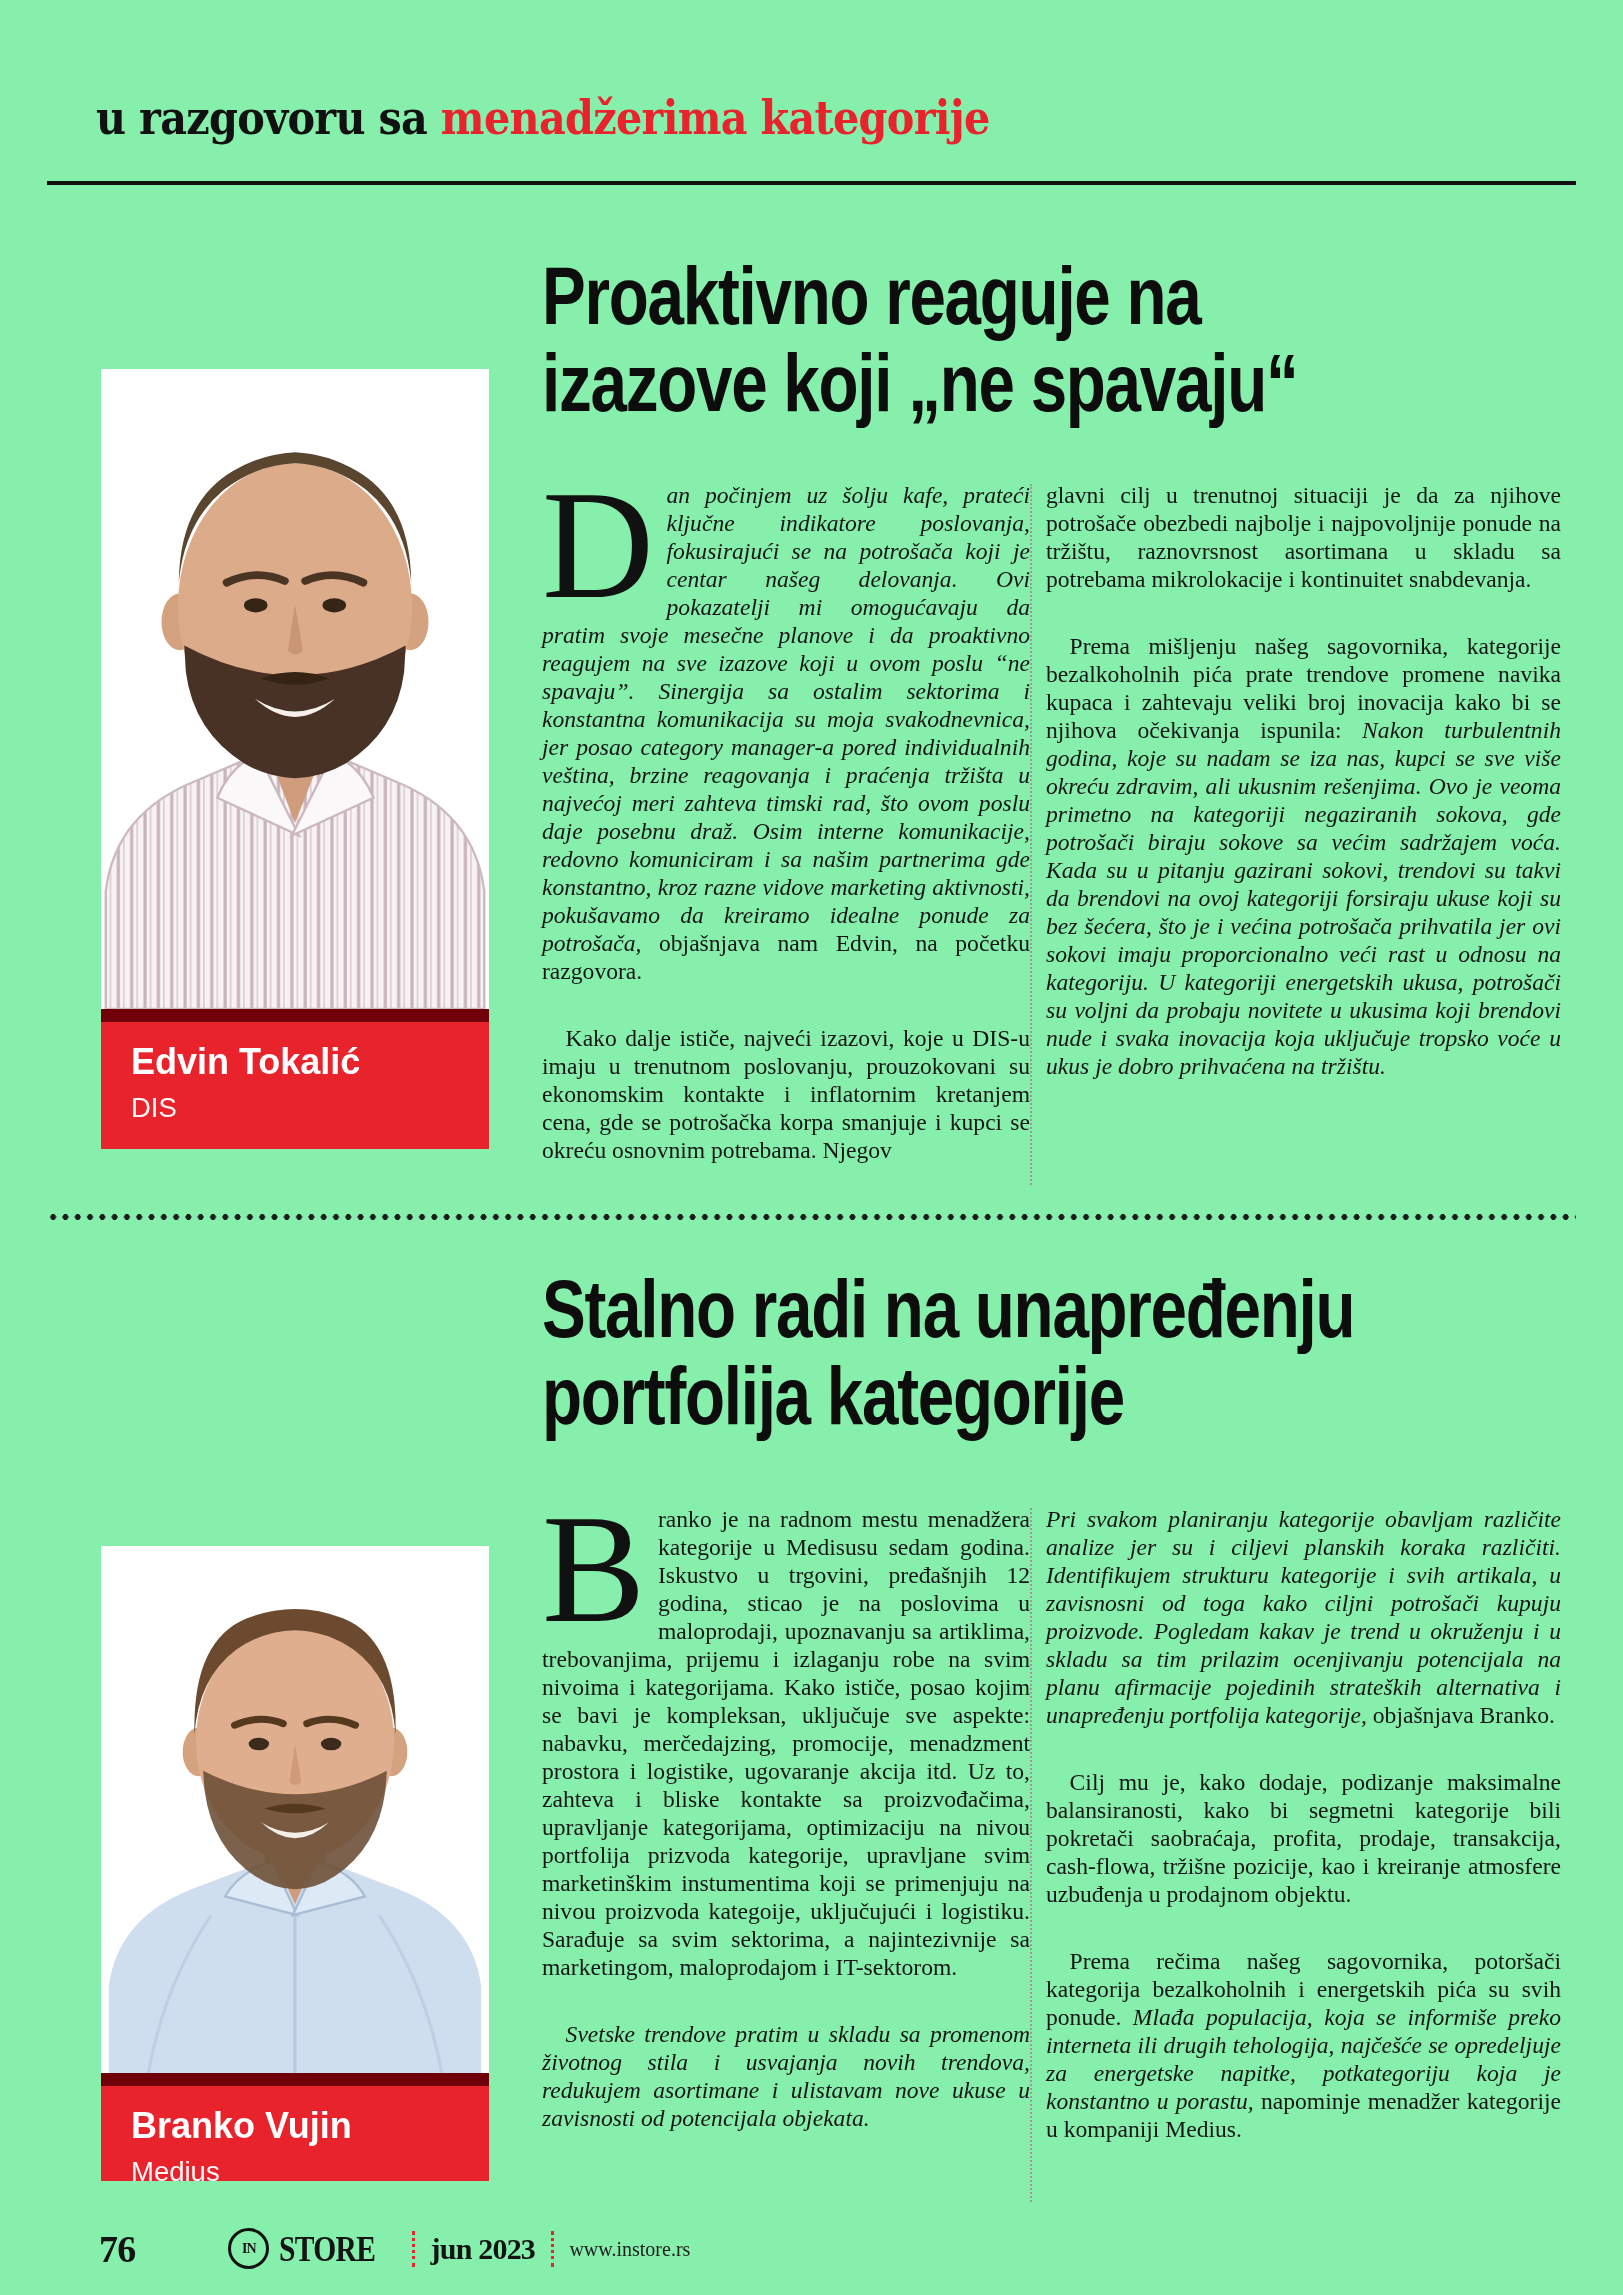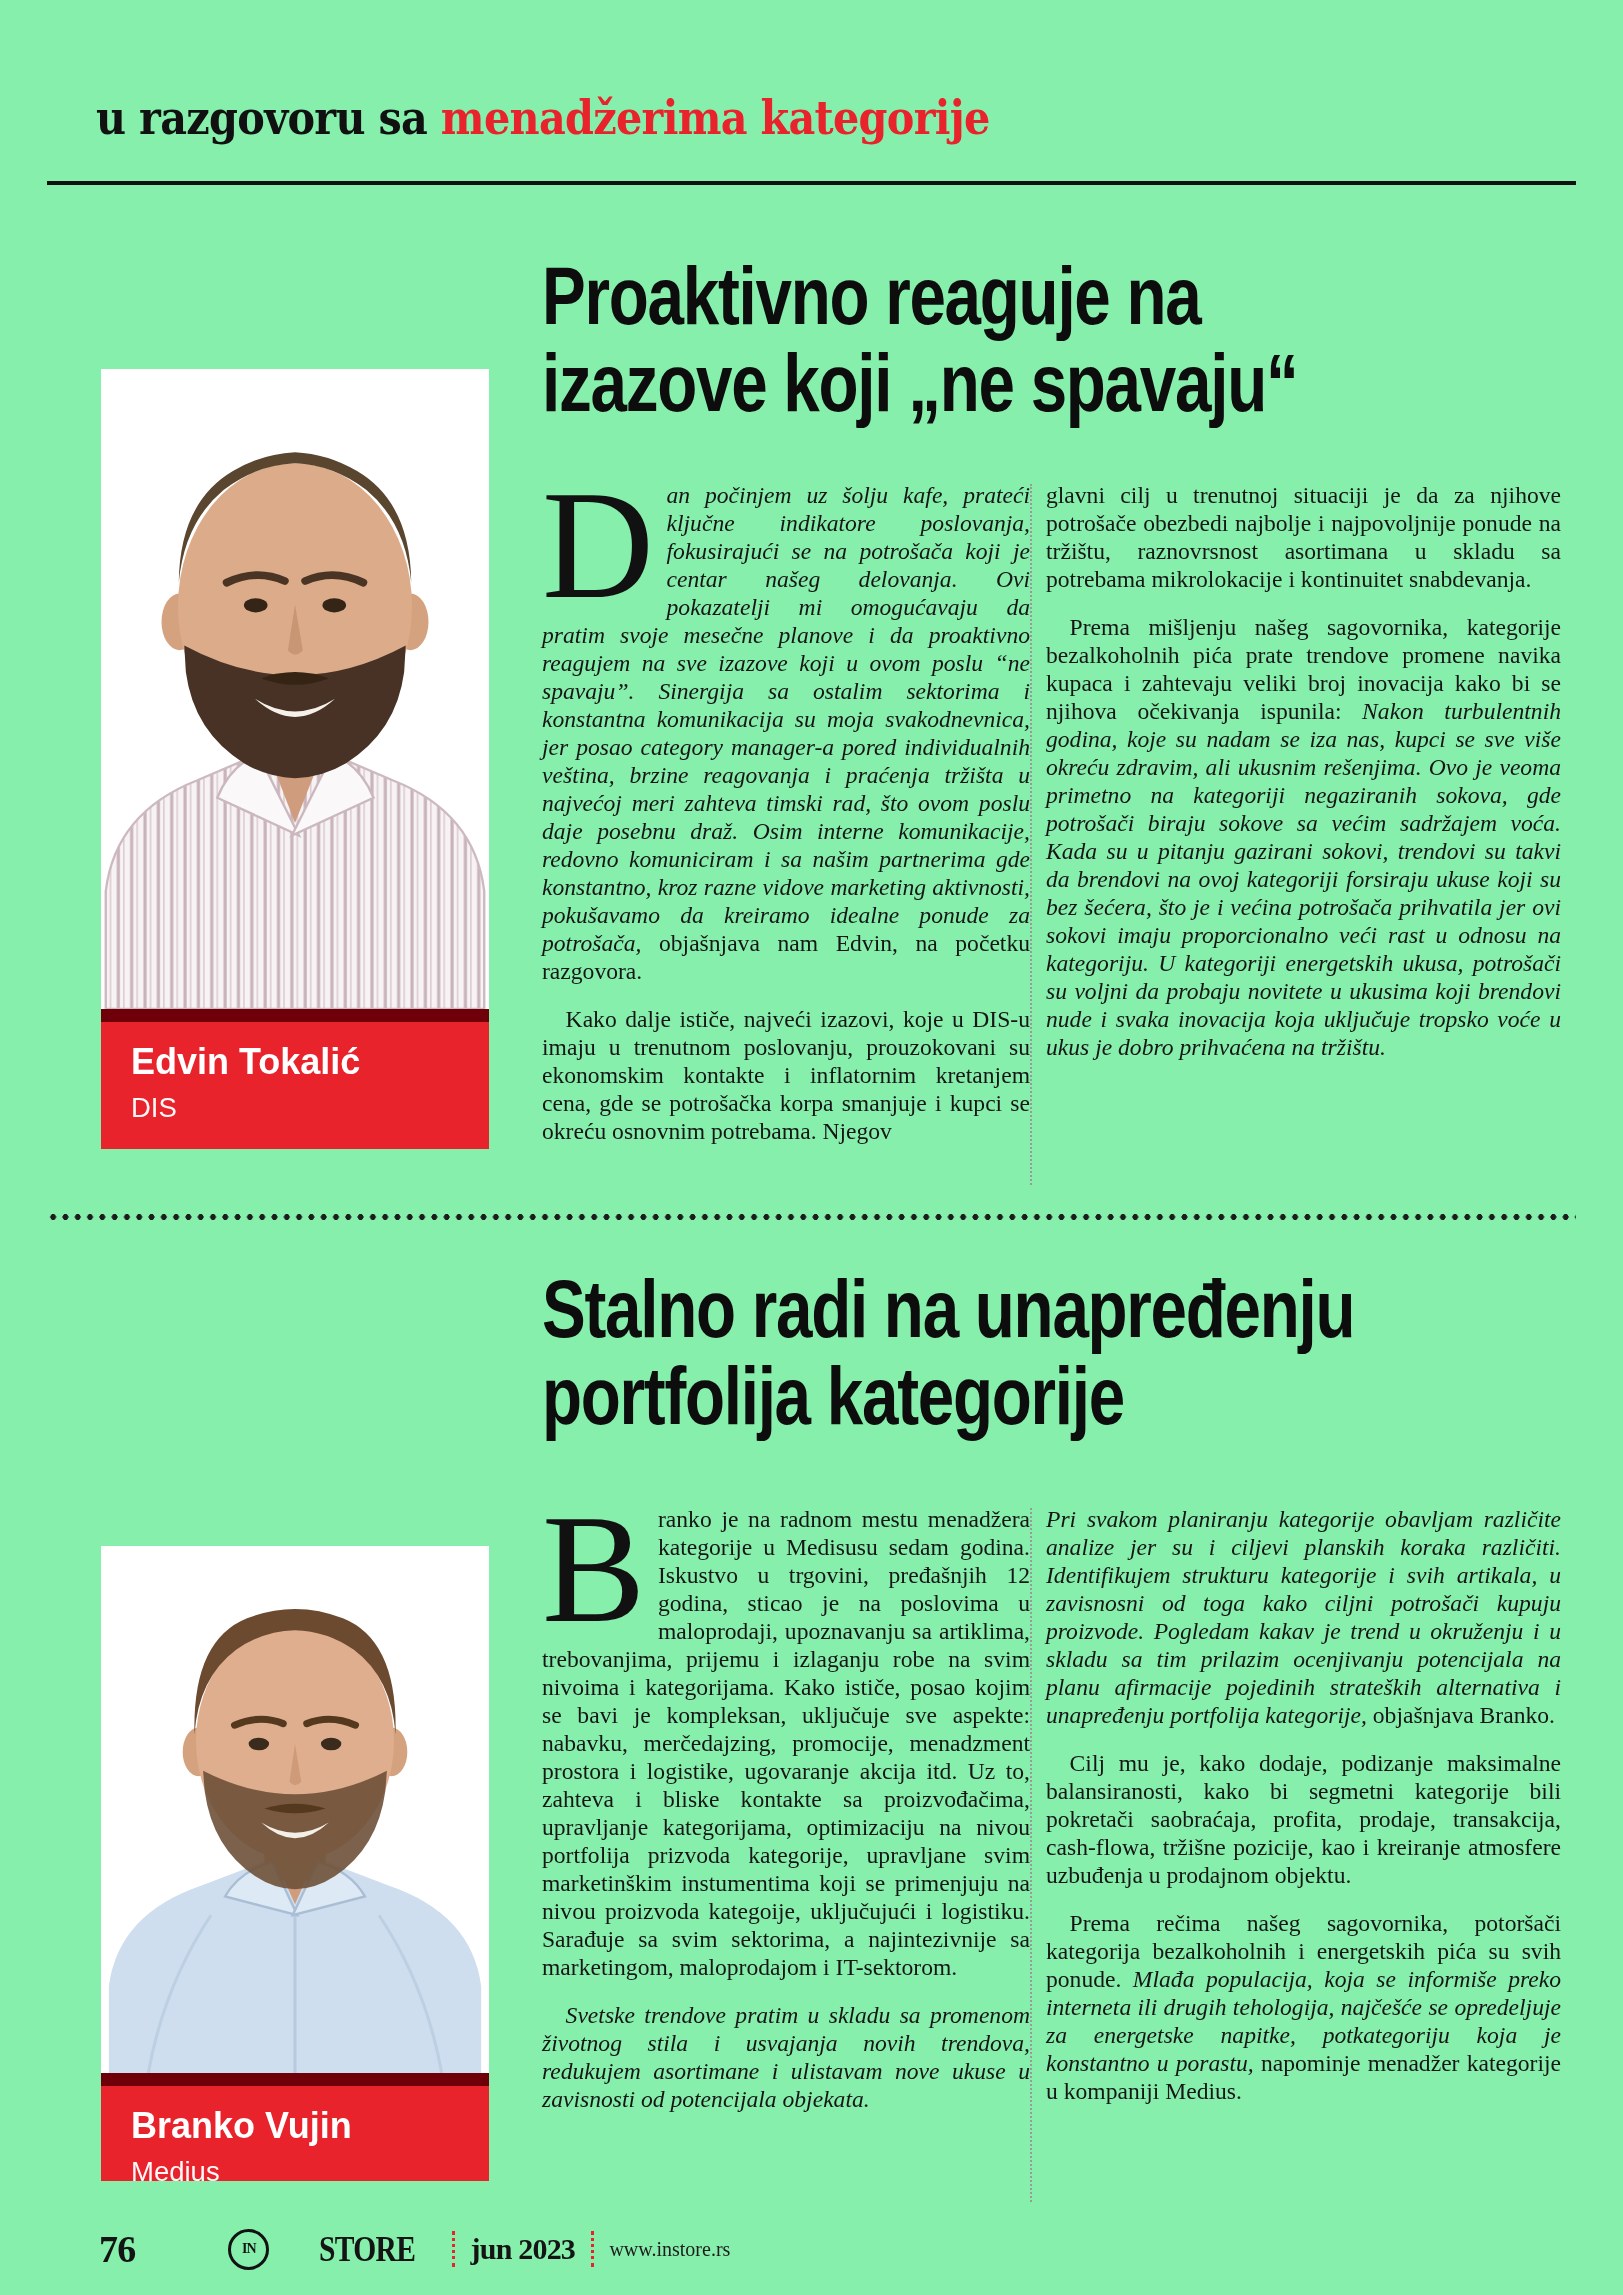--- a/index.html
+++ b/index.html
@@ -33,38 +33,38 @@
   .cap-name{margin:22px 0 0 30px;font-size:36px;font-weight:700;line-height:1;}
   .cap-co{margin:14px 0 0 30px;font-size:27.5px;font-weight:400;line-height:1;opacity:.97;}
 
   
   .col{position:absolute;font-size:23.6px;line-height:28px;text-align:justify;color:#161616;}
   #a1col1{left:542px;top:481px;width:488px;}
   #a1col2{left:1046px;top:481px;width:515px;}
   #a2col1{left:542px;top:1505px;width:488px;}
   #a2col2{left:1046px;top:1505px;width:515px;}
   .body-para{margin:0;}
-  .body-para + .body-para{margin-top:20px;text-indent:23.6px;}
+  .body-para + .body-para{margin-top:39px;text-indent:23.6px;}
   .it{font-style:italic;}
   .dropcap{float:left;font-family:"Liberation Serif",serif;font-size:155px;line-height:0.72;
            padding:9.4px 12.6px 0 0;color:#111;font-style:normal;}
 
   
   .gutter-dots{position:absolute;width:0;border-left:2.4px dotted #9a9a9a;}
   #gutter1{left:1030px;top:484px;height:701px;}
   #gutter2{left:1030px;top:1508px;height:694px;}
   .dot-divider{position:absolute;left:47px;top:1213px;width:1529px;height:7.9px;
                background-image:radial-gradient(circle,#1c1c1c 2.7px,transparent 3.2px);
                background-size:12.3px 7.9px;background-repeat:repeat-x;background-position:0 50%;}
 
   
   .footer{position:absolute;left:99px;top:2227px;display:flex;align-items:center;
           font-family:Liberation Serif, serif;color:#141414;}
   .page-num{font-size:38px;font-weight:700;letter-spacing:-0.8px;}
-  .logo-wrap{display:flex;align-items:center;margin-left:93px;gap:40px;}
+  .logo-wrap{display:flex;align-items:flex-start;margin-left:93px;}
   .logo-circle{width:35px;height:35px;border:3.9px solid #131313;border-radius:50%;
                display:flex;align-items:center;justify-content:center;
                font-size:14px;font-weight:700;letter-spacing:-0.8px;}
   .logo-store{margin-left:9.4px;font-size:36px;font-weight:700;letter-spacing:-0.8px;
               transform:scaleX(0.82);transform-origin:left center;}
   .f-sep{height:36px;border-left:3.9px dotted #e8232b;margin:0 15.7px;}
   .f-issue{font-size:30px;font-weight:700;letter-spacing:-0.8px;}
   .f-site{font-size:20px;font-weight:400;color:#1d1d1d;}
 </style>
 </head>

